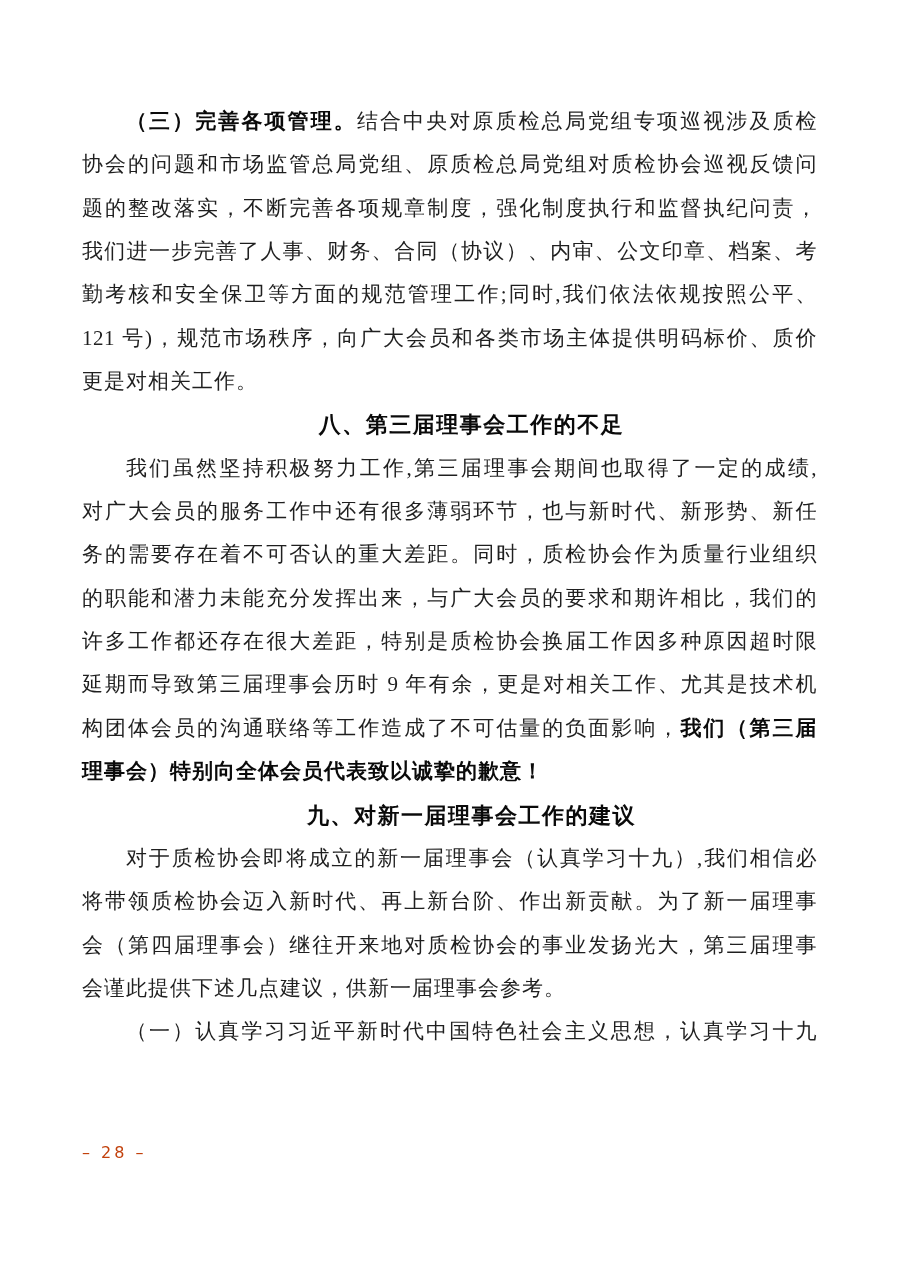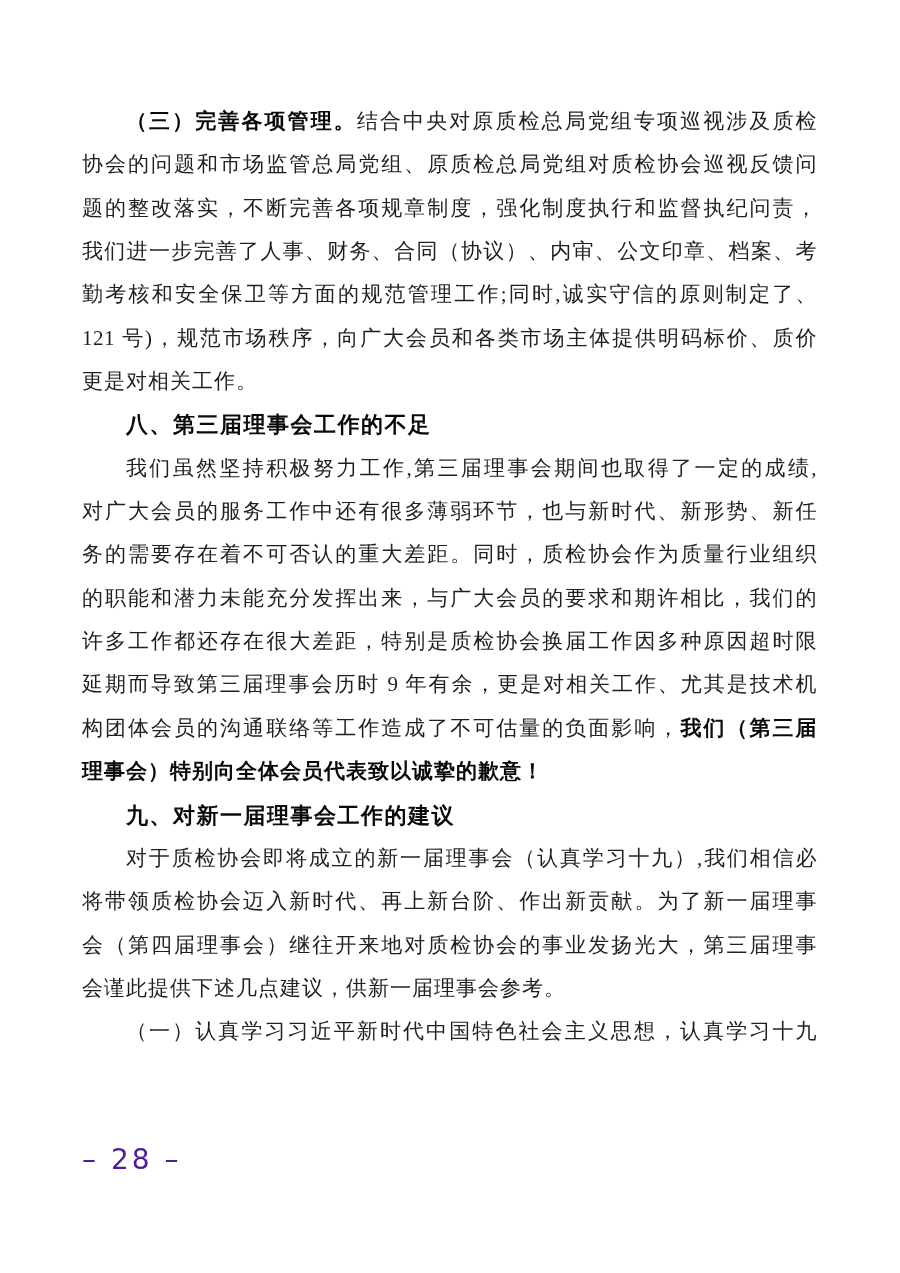--- a/index.html
+++ b/index.html
@@ -40,45 +40,46 @@
   }
   .line.indent {
     text-indent: 44px;
   }
   .line.heading {
     font-family: "DejaVu Sans", "Liberation Sans", sans-serif;
     font-weight: 700;
     font-size: 22px;
     color: #0a0a0a;
     letter-spacing: 1.5px;
+    text-align: center;
   }
   .bold {
     font-weight: 700;
     color: #0a0a0a;
   }
   .page-number {
     position: absolute;
     left: 82px;
     top: 1143px;
     font-family: "DejaVu Sans", "Liberation Sans", sans-serif;
-    font-size: 28px;
+    font-size: 16px;
     letter-spacing: 3px;
-    color: #4c1d95;
+    color: #c2410c;
   }
 </style>
 </head>
 <body>
 
 <div class="page">
   <div class="doc">
       <div class="line indent justify"><span class="bold">（三）完善各项管理。</span><span>结合中央对原质检总局党组专项巡视涉及质检</span></div>
       <div class="line justify"><span>协会的问题和市场监管总局党组、原质检总局党组对质检协会巡视反馈问</span></div>
       <div class="line justify"><span>题的整改落实，不断完善各项规章制度，强化制度执行和监督执纪问责，</span></div>
       <div class="line justify"><span>我们进一步完善了人事、财务、合同（协议）、内审、公文印章、档案、考</span></div>
-      <div class="line justify"><span>勤考核和安全保卫等方面的规范管理工作;同时,诚实守信的原则制定了、</span></div>
+      <div class="line justify"><span>勤考核和安全保卫等方面的规范管理工作;同时,我们依法依规按照公平、</span></div>
       <div class="line justify"><span>121 号)，规范市场秩序，向广大会员和各类市场主体提供明码标价、质价</span></div>
       <div class="line"><span>更是对相关工作。</span></div>
       <div class="line heading indent"><span class="bold">八、第三届理事会工作的不足</span></div>
       <div class="line indent justify"><span>我们虽然坚持积极努力工作,第三届理事会期间也取得了一定的成绩,</span></div>
       <div class="line justify"><span>对广大会员的服务工作中还有很多薄弱环节，也与新时代、新形势、新任</span></div>
       <div class="line justify"><span>务的需要存在着不可否认的重大差距。同时，质检协会作为质量行业组织</span></div>
       <div class="line justify"><span>的职能和潜力未能充分发挥出来，与广大会员的要求和期许相比，我们的</span></div>
       <div class="line justify"><span>许多工作都还存在很大差距，特别是质检协会换届工作因多种原因超时限</span></div>
       <div class="line justify"><span>延期而导致第三届理事会历时 9 年有余，更是对相关工作、尤其是技术机</span></div>
       <div class="line justify"><span>构团体会员的沟通联络等工作造成了不可估量的负面影响，</span><span class="bold">我们（第三届</span></div>

